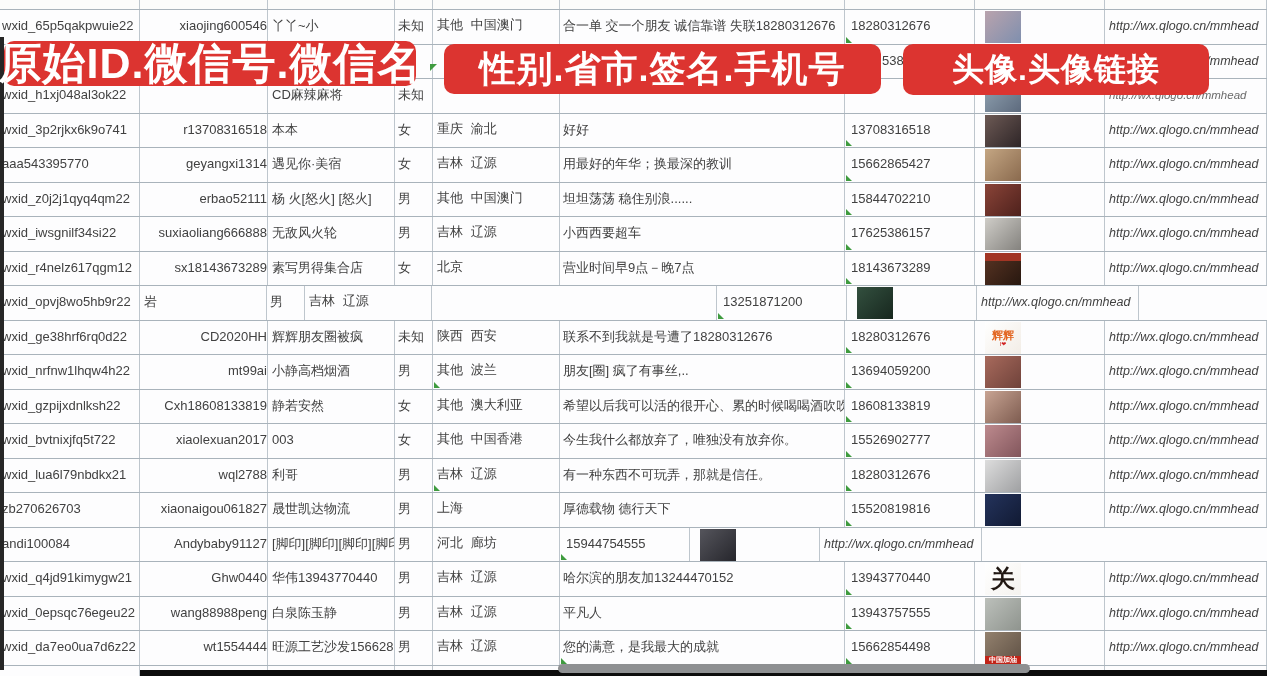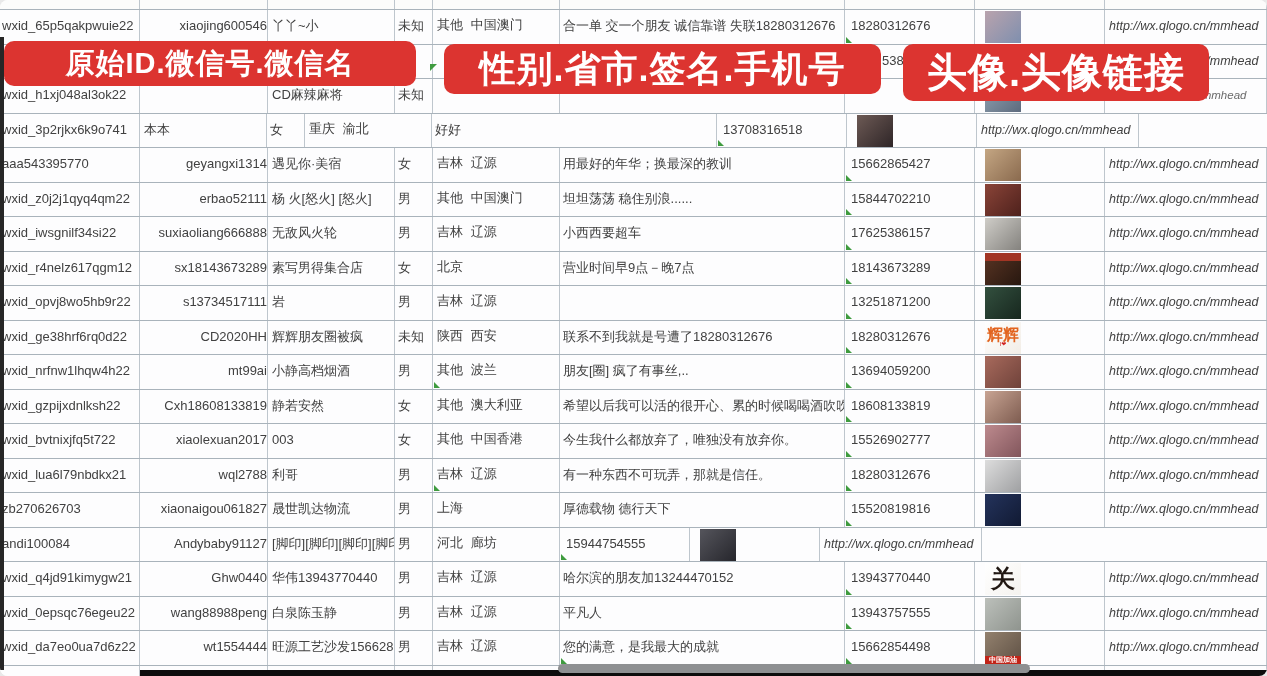--- a/index.html
+++ b/index.html
@@ -1,20 +1,19 @@
 <!DOCTYPE html>
 <html><head>
 <meta charset="utf-8">
 <style>
   html,body{margin:0;padding:0;background:#e9e9e9;}
   #screen{
     position:relative;width:1267px;height:676px;overflow:hidden;
     background:#fbfbfa;
     font-family:"Liberation Sans","DejaVu Sans",sans-serif;
-    border-radius:8px;
   }
   
   #table{position:absolute;left:0;top:0;width:1267px;}
   .row{display:flex;height:34.5px;box-sizing:border-box;border-bottom:1px solid #a9b3bb;
        background:#fdfdfe;position:relative;overflow:hidden;}
   .row.spacer{height:10px;background:#fcfcfb;}
   .row.partial{height:10px;border-bottom:none;}
   .cell{flex:none;height:100%;box-sizing:border-box;border-right:1px solid #bec6cd;
         overflow:hidden;white-space:nowrap;font-size:13px;color:#414141;
         line-height:32px;position:relative;}
@@ -26,37 +25,37 @@
   .c6{width:285px;padding-left:3px;}
   .c7{width:130px;padding-left:6px;}
   .c8{width:130px;}
   .c9{width:162px;padding-left:4px;font-size:12.5px;font-style:italic;}
   .c9.small{font-size:11.5px;color:#6a6a6a;}
   .phone-indent{padding-left:37px;}
   
   .avatar{position:absolute;left:10px;top:1px;width:36px;height:32px;
           display:flex;align-items:center;justify-content:center;flex-direction:column;
           overflow:hidden;}
-  .avatar .av-text{font-weight:bold;font-size:16px;line-height:12px;}
+  .avatar .av-text{font-weight:bold;font-size:11px;line-height:12px;}
   .avatar .av-text.big{font-size:24px;line-height:24px;font-family:"DejaVu Serif",serif;}
   .avatar .av-sub{font-size:6px;line-height:6px;color:#d02222;}
   .avatar .strip{position:absolute;left:0;right:0;height:8px;color:#fff;font-size:7px;
                  line-height:8px;text-align:center;font-weight:bold;}
   .avatar .strip.top{top:0;}
   .avatar .strip.bottom{bottom:0;}
   
   .flag{position:absolute;left:1px;bottom:1px;width:0;height:0;
         border-bottom:6px solid #3f9b3f;border-right:6px solid transparent;}
   
   .banner{position:absolute;background:#dc3430;color:#ffffff;font-weight:bold;
           border-radius:10px;display:flex;align-items:center;justify-content:center;
           z-index:10;letter-spacing:1px;white-space:nowrap;}
-  #banner-id{left:4px;top:41px;width:412px;height:45px;font-size:29px;}
+  #banner-id{left:4px;top:41px;width:412px;height:45px;font-size:43px;}
   #banner-profile{left:444px;top:44px;width:437px;height:50px;font-size:36px;}
-  #banner-avatar{left:903px;top:44px;width:306px;height:57px;font-size:40px;}
+  #banner-avatar{left:903px;top:44px;width:306px;height:51px;font-size:32px;}
   
   #left-bar{position:absolute;left:0;top:37px;width:4px;height:633px;background:#262626;z-index:9;}
   #black-bar{position:absolute;left:140px;right:0;bottom:0;height:6px;background:#0d0d0d;z-index:11;}
   #scrollbar{position:absolute;left:558px;bottom:3px;width:472px;height:9px;
              background:#8e9092;border-radius:5px;z-index:12;}
   #gap-arrow{position:absolute;left:430px;top:64px;width:0;height:0;
              border-top:7px solid #3f9b3f;border-right:7px solid transparent;z-index:11;}
 </style>
 </head>
 <body>
@@ -109,20 +108,21 @@
         <div class="cell c5"></div>
         <div class="cell c6"></div>
         <div class="cell c7"></div>
         <div class="cell c8">
           <div class="avatar" style="background: linear-gradient(135deg, rgb(147, 165, 180), rgb(93, 106, 125));"></div>
         </div>
         <div class="cell c9 small">http://wx.qlogo.cn/mmhead</div>
       </div>
       <div class="row">
         <div class="cell c1">wxid_3p2rjkx6k9o741</div>
+        <div class="cell c2">r13708316518</div>
         <div class="cell c3">本本</div>
         <div class="cell c4">女</div>
         <div class="cell c5">重庆 渝北</div>
         <div class="cell c6">好好</div>
         <div class="cell c7">13708316518<div class="flag"></div></div>
         <div class="cell c8">
           <div class="avatar" style="background: linear-gradient(135deg, rgb(109, 90, 85), rgb(46, 37, 39));"></div>
         </div>
         <div class="cell c9">http://wx.qlogo.cn/mmhead</div>
       </div>
@@ -175,21 +175,20 @@
         <div class="cell c7">18143673289<div class="flag"></div></div>
         <div class="cell c8">
           <div class="avatar" style="background: linear-gradient(135deg, rgb(90, 53, 36), rgb(39, 23, 15));">
             <div class="strip top" style="background: rgb(162, 53, 36);"></div>
           </div>
         </div>
         <div class="cell c9">http://wx.qlogo.cn/mmhead</div>
       </div>
       <div class="row">
         <div class="cell c1">wxid_opvj8wo5hb9r22</div>
-        <div class="cell c2">s13734517111</div>
         <div class="cell c3">岩</div>
         <div class="cell c4">男</div>
         <div class="cell c5">吉林 辽源</div>
         <div class="cell c6"></div>
         <div class="cell c7">13251871200<div class="flag"></div></div>
         <div class="cell c8">
           <div class="avatar" style="background: linear-gradient(135deg, rgb(51, 80, 63), rgb(23, 39, 30));"></div>
         </div>
         <div class="cell c9">http://wx.qlogo.cn/mmhead</div>
       </div>

